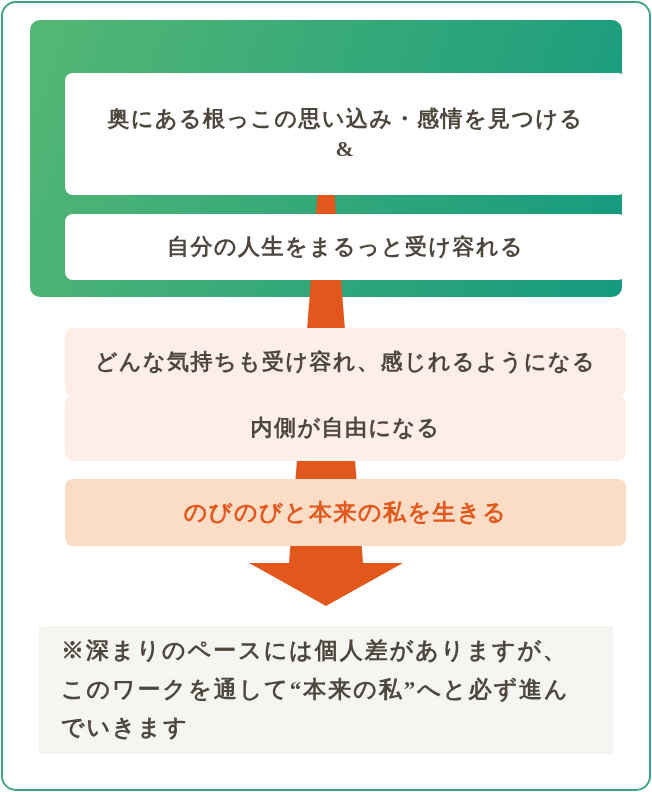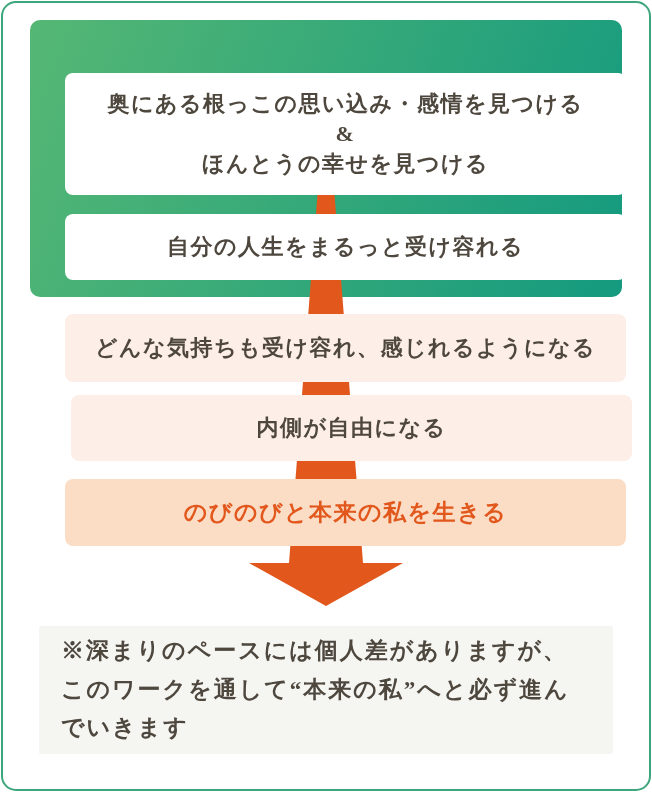--- a/index.html
+++ b/index.html
@@ -70,22 +70,22 @@
     letter-spacing: 1.5px;
     z-index: 3;
     box-sizing: border-box;
   }
   .step-box .line { line-height: 30px; }
   .bg-white { background: #ffffff; }
   .bg-pink  { background: var(--box-pink, #fdeee7); }
   .bg-peach { background: var(--box-peach, #fbdcc5); }
   .box-1 { top: 73px;  height: 122px; }
   .box-2 { top: 214px; height: 66px; }
-  .box-3 { top: 314px; height: 68px; }
-  .box-4 { top: 395px; height: 66px; margin-left: 6px; }
+  .box-3 { top: 328px; height: 68px; }
+  .box-4 { top: 395px; height: 66px; }
   .box-5 { top: 479px; height: 67px; color: var(--accent-orange, #e2571c); font-size: 23px; }
   .note-box {
     position: absolute;
     left: 39px;
     top: 626px;
     width: 574px;
     height: 128px;
     background: var(--note-bg, #f5f5f2);
     border-radius: 2px;
     box-sizing: border-box;
@@ -108,21 +108,20 @@
   <div class="green-panel"></div>
 
 
   <svg class="flow-arrow" viewBox="0 0 172 422" xmlns="http://www.w3.org/2000/svg" aria-hidden="true">
     <polygon points="78,0 94,0 123,375 163,375 86,418 9,375 49,375" fill="#e2571c"></polygon>
   </svg>
 
   <div class="step-box bg-white box-1">
     <div class="line">奥にある根っこの思い込み・感情を見つける</div>
     <div class="line">&amp;</div>
-    <div class="line">ほんとうの幸せを見つける</div>
   </div>
 
   <div class="step-box bg-white box-2">
     <div class="line">自分の人生をまるっと受け容れる</div>
   </div>
 
   <div class="step-box bg-pink box-3">
     <div class="line">どんな気持ちも受け容れ、感じれるようになる</div>
   </div>
 

